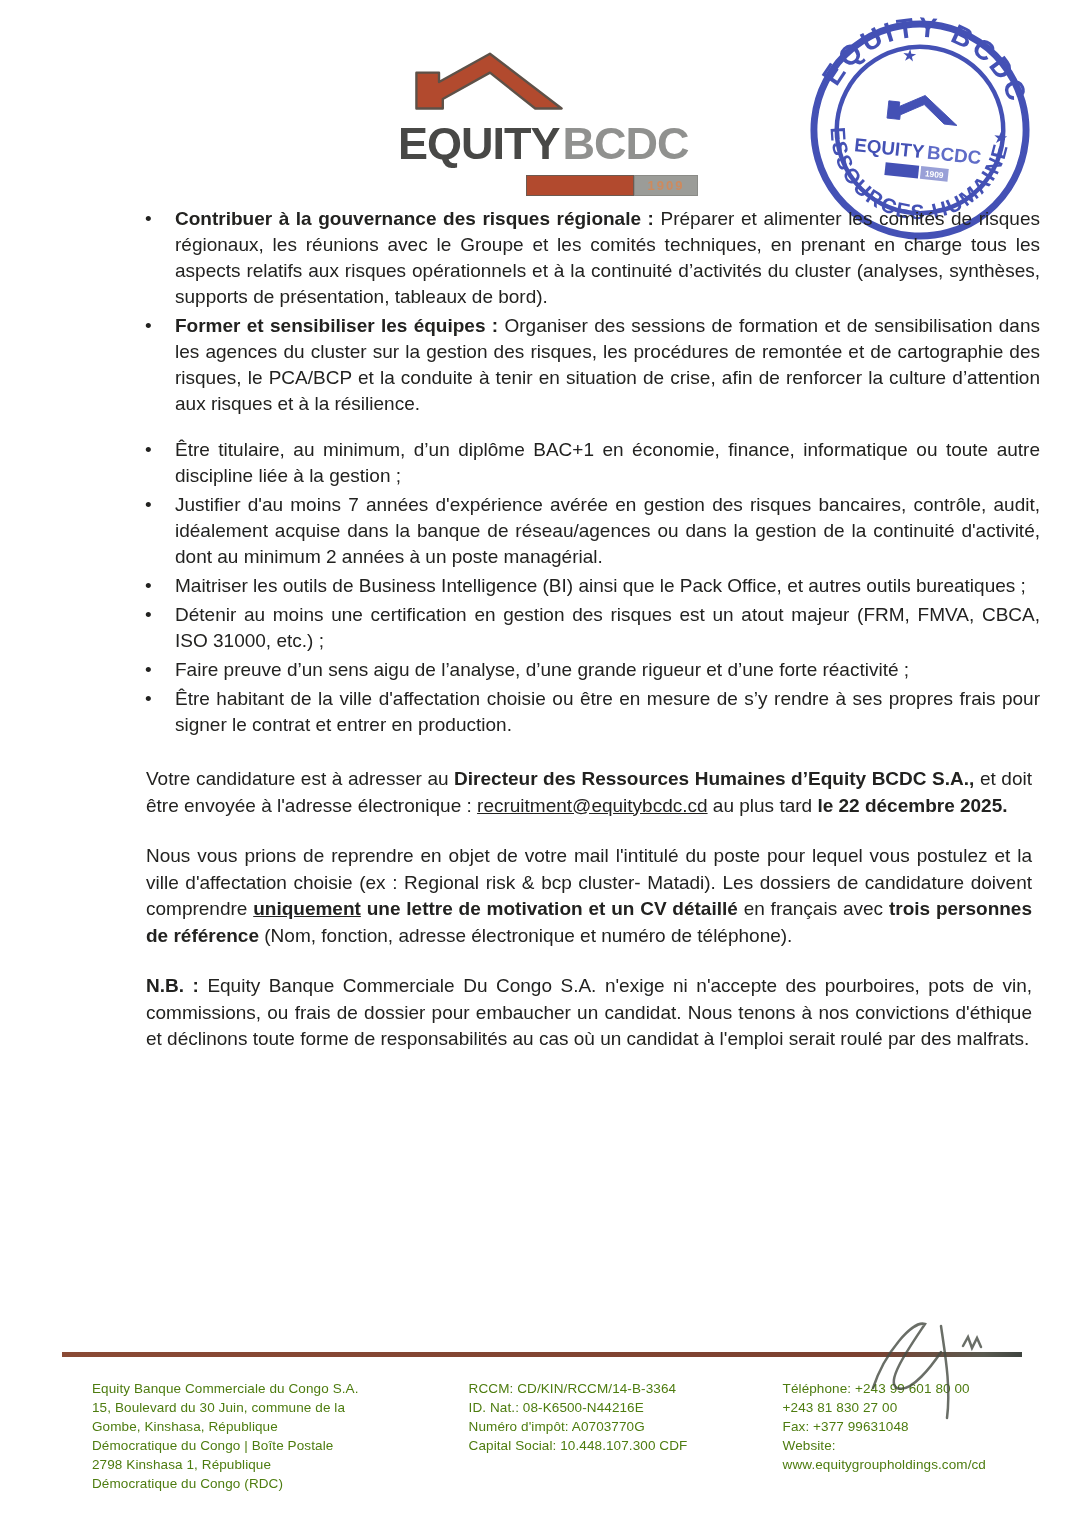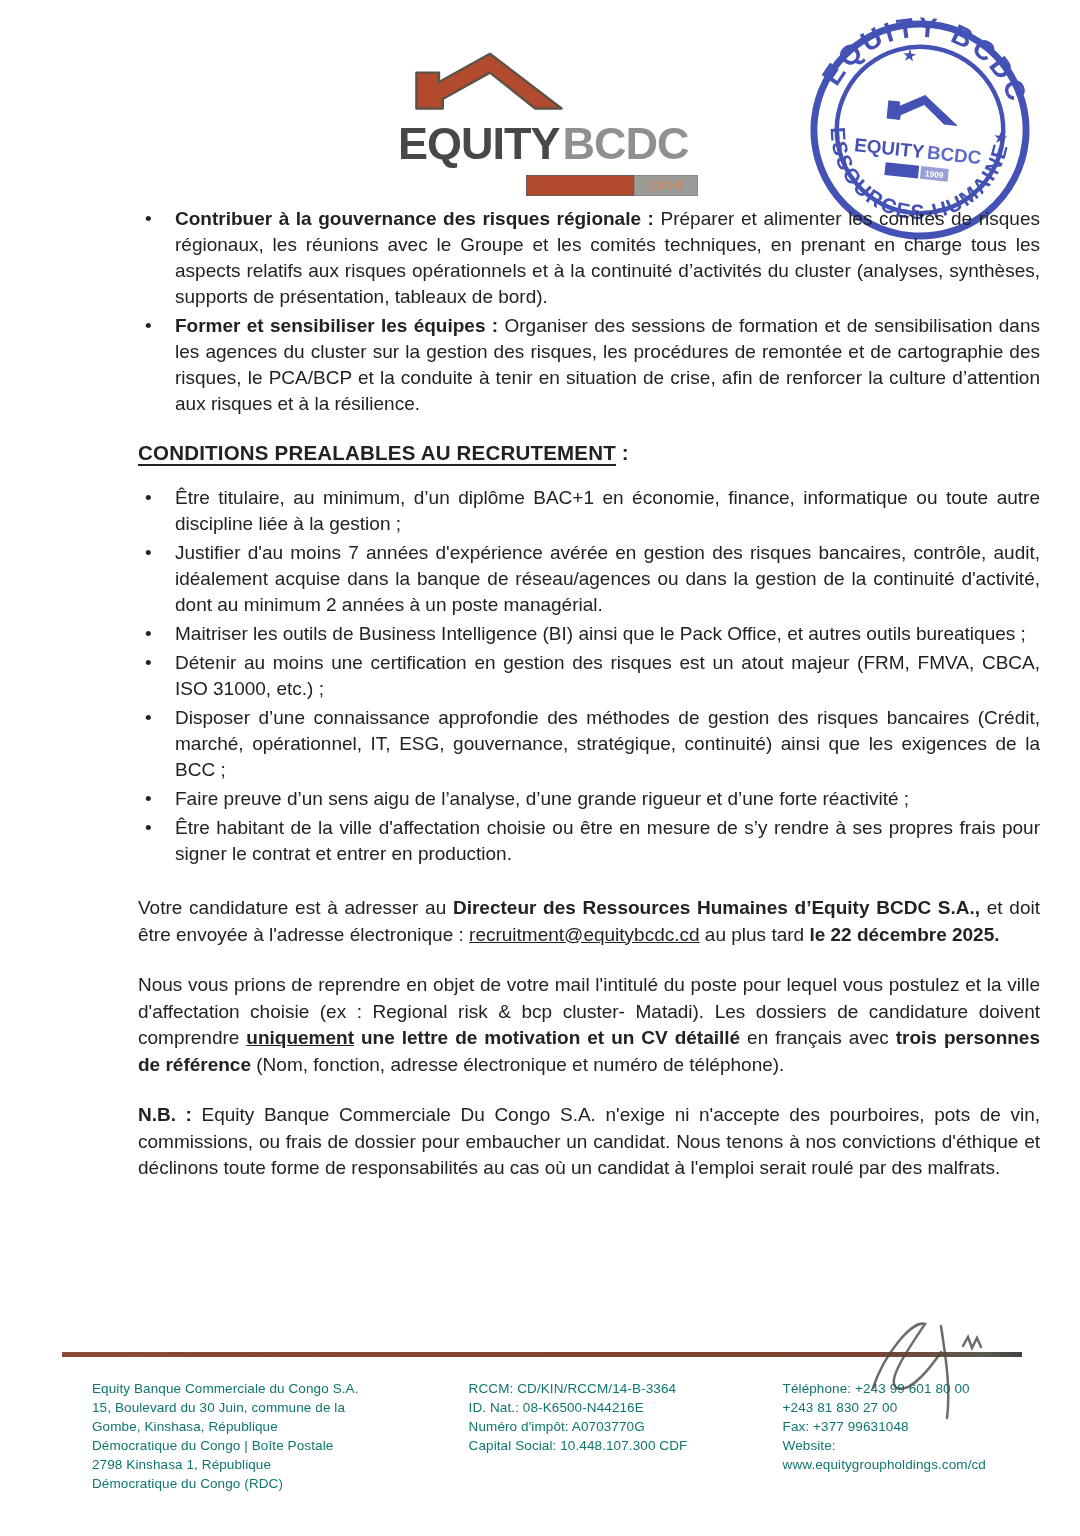--- a/index.html
+++ b/index.html
@@ -33,27 +33,27 @@
   
   .content{position:relative;padding:0 40px 0 138px;font-size:19px;}
   ul.bullets{list-style:none;margin:6px 0 0 0;padding:0;text-align:justify;}
   ul.bullets li{position:relative;padding-left:37px;line-height:26px;margin-bottom:3px;}
   ul.bullets li::before{content:"\2022";position:absolute;left:7px;top:0;}
   .b{font-weight:bold;}
   .u{text-decoration:underline;}
   .heading{margin:24px 0 0 0;font-size:20.5px;font-weight:bold;letter-spacing:.2px;}
   .heading .hu{text-decoration:underline;text-decoration-thickness:2px;text-underline-offset:4px;}
   ul.conditions{margin-top:20px;}
-  .para{margin:0;text-align:justify;line-height:26.5px;}
+  .para{margin:8px;text-align:justify;line-height:26.5px;}
   .mt1{margin-top:28px;} .mt2{margin-top:24px;} .mt3{margin-top:26px;} .mt4{margin-top:24px;}
   
   .footer{position:absolute;left:62px;top:1352px;width:960px;}
   .footer-rule{height:5px;width:100%;
     background:linear-gradient(90deg,#8a4a35 0%,#7c4130 84%,#5a5a50 96%,#3f443f 100%);}
-  .footer-cols{display:flex;margin-top:22px;font-size:13.5px;line-height:19px;color:#0f766e;letter-spacing:.1px;}
+  .footer-cols{display:flex;margin-top:22px;font-size:13.5px;line-height:19px;color:#4d7c0f;letter-spacing:.1px;}
   .fcol1{margin-left:30px;width:340px;}
   .fcol2{margin-left:43px;width:320px;}
   .fcol3{margin-left:0px;width:244px;}
   .signature{position:absolute;left:783px;top:-62px;pointer-events:none;}
 </style>
 </head>
 <body>
 
 <div class="page">
 
@@ -101,28 +101,26 @@
 
     <ul class="bullets intro">
       <li>
         <span><span class="b">Contribuer à la gouvernance des risques régionale : </span><span>Préparer et alimenter les comités de risques régionaux, les réunions avec le Groupe et les comités techniques, en prenant en charge tous les aspects relatifs aux risques opérationnels et à la continuité d’activités du cluster (analyses, synthèses, supports de présentation, tableaux de bord).</span></span>
       </li>
       <li>
         <span><span class="b">Former et sensibiliser les équipes : </span><span>Organiser des sessions de formation et de sensibilisation dans les agences du cluster sur la gestion des risques, les procédures de remontée et de cartographie des risques, le PCA/BCP et la conduite à tenir en situation de crise, afin de renforcer la culture d’attention aux risques et à la résilience.</span></span>
       </li>
     </ul>
 
-    <h2 class="heading"><span class="hu">CONDITIONS PREALABLES AU RECRUTEMENT</span><span> :</span></h2>
 
     <ul class="bullets conditions">
       <li><span>Être titulaire, au minimum, d’un diplôme BAC+1 en économie, finance, informatique ou toute autre discipline liée à la gestion ;</span></li>
       <li><span>Justifier d'au moins 7 années d'expérience avérée en gestion des risques bancaires, contrôle, audit, idéalement acquise dans la banque de réseau/agences ou dans la gestion de la continuité d'activité, dont au minimum 2 années à un poste managérial.</span></li>
       <li><span>Maitriser les outils de Business Intelligence (BI) ainsi que le Pack Office, et autres outils bureatiques  ;</span></li>
       <li><span>Détenir au moins une certification en gestion des risques est un atout majeur (FRM, FMVA, CBCA, ISO 31000, etc.) ;</span></li>
-      <li><span>Disposer d’une connaissance approfondie des méthodes de gestion des risques bancaires (Crédit, marché, opérationnel, IT, ESG, gouvernance, stratégique, continuité) ainsi que les exigences de la BCC ;</span></li>
       <li><span>Faire preuve d’un sens aigu de l’analyse, d’une grande rigueur et d’une forte réactivité ;</span></li>
       <li><span>Être habitant de la ville d'affectation choisie ou être en mesure de s’y rendre à ses propres frais pour signer le contrat et entrer en production.</span></li>
     </ul>
 
     <p class="para mt1"><span>Votre candidature est à adresser au </span><span class="b">Directeur des Ressources Humaines d’Equity BCDC S.A.,</span><span> et doit être envoyée à l'adresse électronique : </span><span class="u">recruitment@equitybcdc.cd</span><span> au plus tard </span><span class="b">le 22 décembre 2025.</span></p>
     <p class="para mt2"><span>Nous vous prions de reprendre en objet de votre mail l'intitulé du poste pour lequel vous postulez et la ville d'affectation choisie (ex : Regional risk &amp; bcp cluster- Matadi). Les dossiers de candidature doivent comprendre </span><span class="b u">uniquement</span><span class="b"> une lettre de motivation et un CV détaillé</span><span> en français avec </span><span class="b">trois personnes de référence</span><span> (Nom, fonction, adresse électronique et numéro de téléphone).</span></p>
     <p class="para mt4"><span class="b">N.B. : </span><span>Equity Banque Commerciale Du Congo S.A. n'exige ni n'accepte des pourboires, pots de vin, commissions, ou frais de dossier pour embaucher un candidat. Nous tenons à nos convictions d'éthique et déclinons toute forme de responsabilités au cas où un candidat à l'emploi serait roulé par des malfrats.</span></p>
   </div>
 
   <div class="footer">

